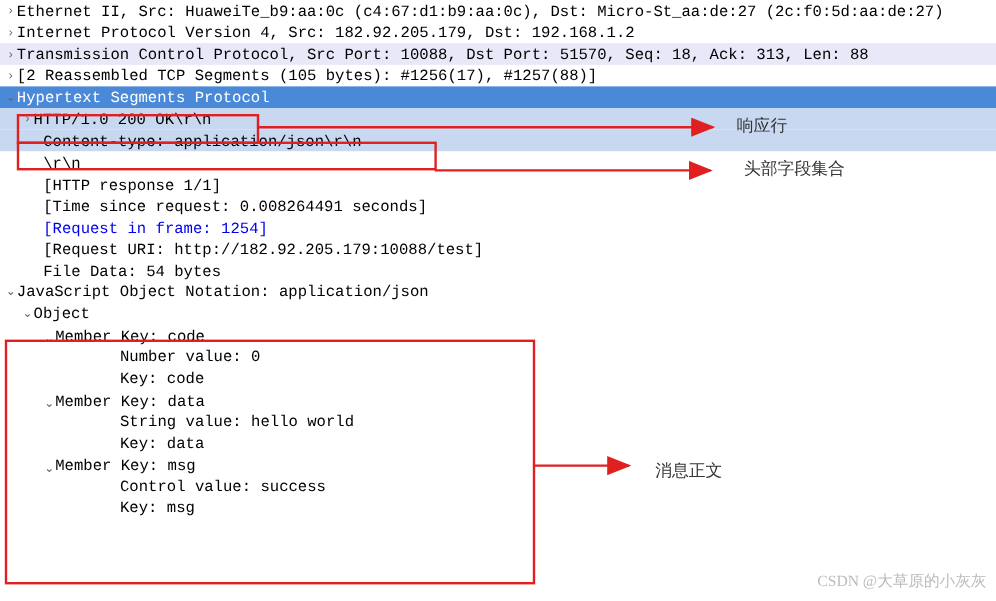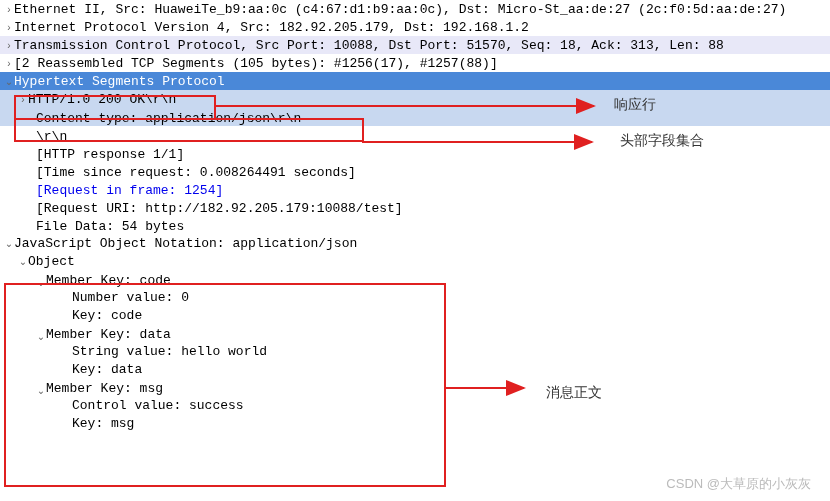--- a/index.html
+++ b/index.html
@@ -28,21 +28,21 @@
       color: #666;
       font-family: sans-serif;
       font-size: 10px;
       user-select: none;
     }
     .bg-blue-light { background: #e8e8f8; }
     .bg-blue-sel { background: #4a88d8; color: #fff; }
     .bg-blue-med { background: #c8d8f0; }
     .indent1 { padding-left: 18px; }
     .indent2 { padding-left: 36px; align-items: flex-end; }
-    .indent4 { padding-left: 72px; }
+    .indent4 { padding-left: 100px; }
     .link { color: #0000ee; cursor: pointer; }
     .redbox1 {
       position: absolute;
       left: 14px;
       top: 95px;
       width: 198px;
       height: 21px;
       border: 2px solid #e02020;
       pointer-events: none;
     }
@@ -70,22 +70,22 @@
     }
     .anno-label {
       position: absolute;
       font-family: sans-serif;
       font-size: 14px;
       color: #333;
     }
     .watermark {
       position: absolute;
       bottom: 8px;
-      right: 19px;
-      font-family: Liberation Sans, sans-serif;
+      right: 8px;
+      font-family: Liberation Serif, serif;
       font-size: 13px;
       color: #bbb;
     }
   </style>
 </head>
 <body>
 
 <div class="row"><span class="caret">›</span><span>Ethernet II, Src: HuaweiTe_b9:aa:0c (c4:67:d1:b9:aa:0c), Dst: Micro-St_aa:de:27 (2c:f0:5d:aa:de:27)</span></div>
 <div class="row"><span class="caret">›</span><span>Internet Protocol Version 4, Src: 182.92.205.179, Dst: 192.168.1.2</span></div>
 <div class="row bg-blue-light"><span class="caret">›</span><span>Transmission Control Protocol, Src Port: 10088, Dst Port: 51570, Seq: 18, Ack: 313, Len: 88</span></div>

